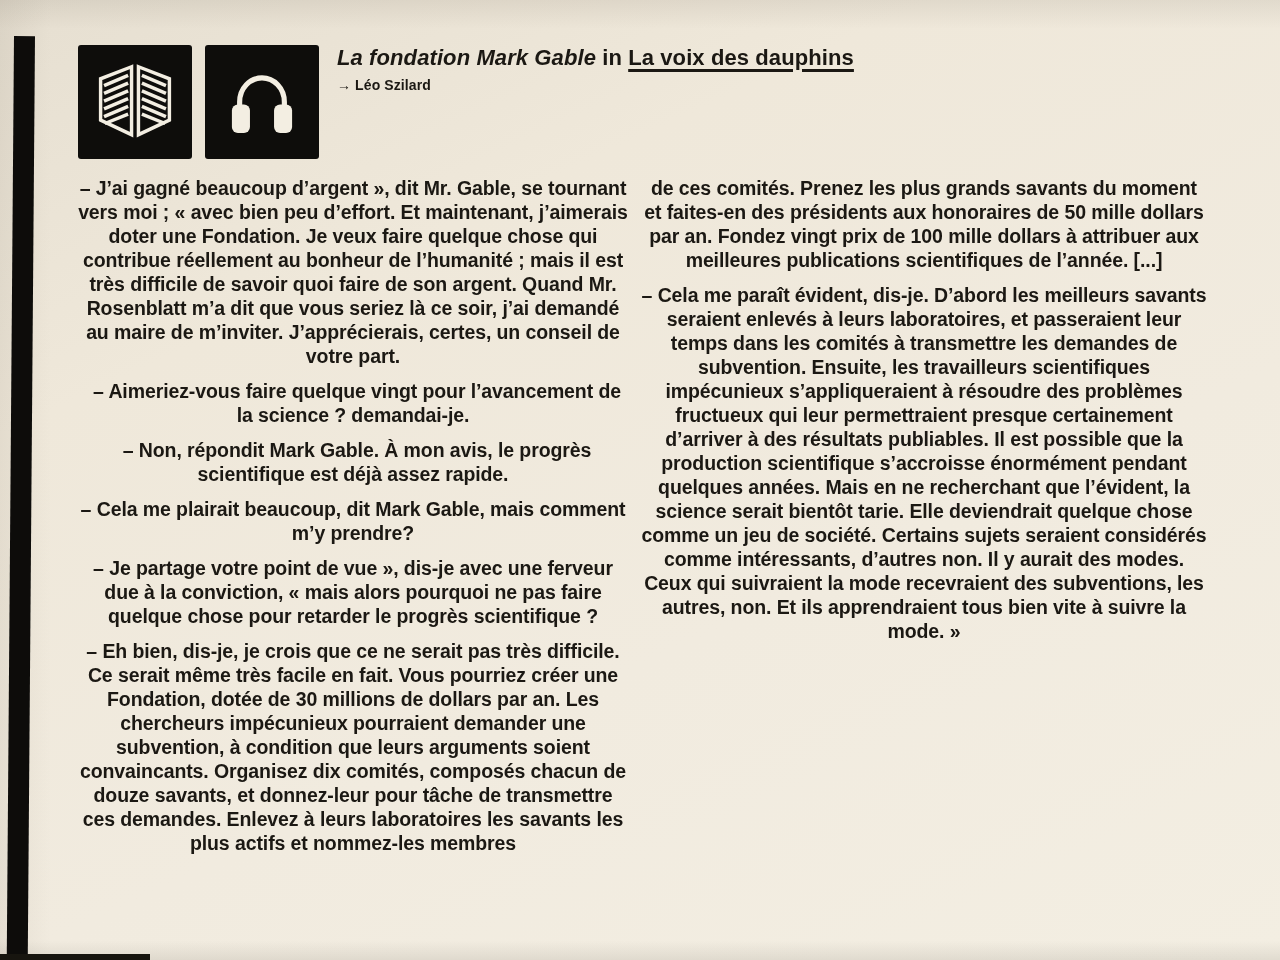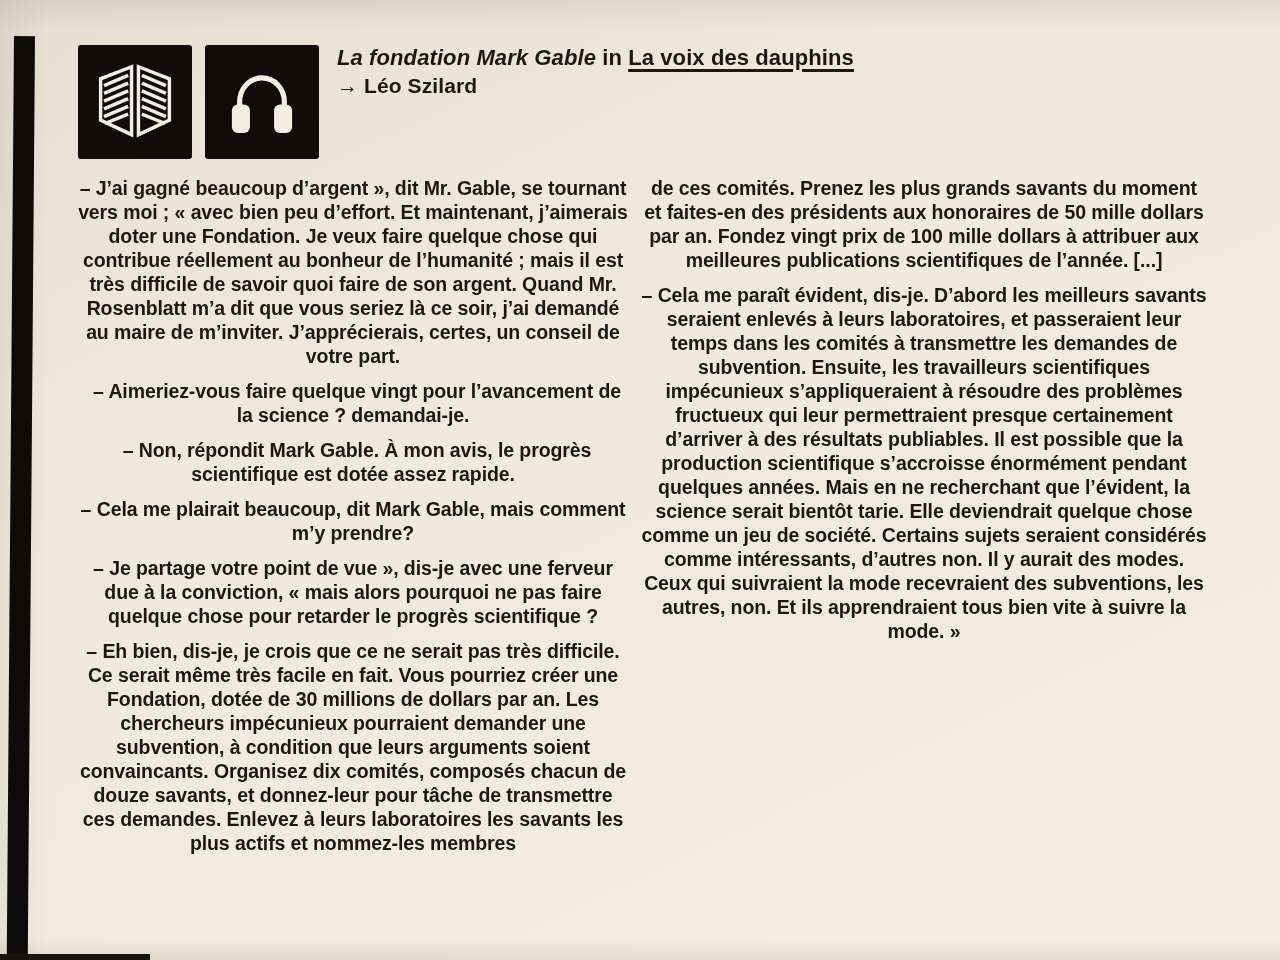--- a/index.html
+++ b/index.html
@@ -71,21 +71,21 @@
     letter-spacing: 0.1px;
     white-space: nowrap;
   }
   .title-italic { font-style: italic; }
   .title-underlined {
     text-decoration: underline;
     text-decoration-thickness: 2.5px;
     text-underline-offset: 4px;
   }
   .meta-line {
-    font-size: 21px;
+    font-size: 14px;
     font-weight: bold;
     letter-spacing: 0.1px;
     margin-top: 1px;
   }
   .col {
     position: absolute;
     top: 176px;
   }
   .col-left  { left: 78px;  width: 550px; }
   .col-right { left: 640px; width: 568px; }
@@ -140,21 +140,21 @@
 <div class="title-block">
   <div class="title-line">
     <span class="title-italic">La fondation Mark Gable</span><span> in </span><span class="title-underlined">La voix des dauphins</span>
   </div>
   <div class="meta-line">→ Léo Szilard</div>
 </div>
 
 <div class="col col-left">
   <p>– J’ai gagné beaucoup d’argent », dit Mr. Gable, se tournant vers moi ; « avec bien peu d’effort. Et maintenant, j’aimerais doter une Fondation. Je veux faire quelque chose qui contribue réellement au bonheur de l’humanité ; mais il est très difficile de savoir quoi faire de son argent. Quand Mr. Rosenblatt m’a dit que vous seriez là ce soir, j’ai demandé au maire de m’inviter. J’apprécierais, certes, un conseil de votre part.</p>
   <p class="indent">– Aimeriez-vous faire quelque vingt pour l’avancement de la science ? demandai-je.</p>
-  <p class="indent">– Non, répondit Mark Gable. À mon avis, le progrès scientifique est dotée assez rapide.</p>
+  <p class="indent">– Non, répondit Mark Gable. À mon avis, le progrès scientifique est déjà assez rapide.</p>
   <p>– Cela me plairait beaucoup, dit Mark Gable, mais comment m’y prendre?</p>
   <p>– Je partage votre point de vue », dis-je avec une ferveur due à la conviction, « mais alors pourquoi ne pas faire quelque chose pour retarder le progrès scientifique ?</p>
   <p>– Eh bien, dis-je, je crois que ce ne serait pas très difficile. Ce serait même très facile en fait. Vous pourriez créer une Fondation, dotée de 30 millions de dollars par an. Les chercheurs impécunieux pourraient demander une subvention, à condition que leurs arguments soient convaincants. Organisez dix comités, composés chacun de douze savants, et donnez-leur pour tâche de transmettre ces demandes. Enlevez à leurs laboratoires les savants les plus actifs et nommez-les membres</p>
 </div>
 
 <div class="col col-right">
   <p>de ces comités. Prenez les plus grands savants du moment et faites-en des présidents aux honoraires de 50 mille dollars par an. Fondez vingt prix de 100 mille dollars à attribuer aux meilleures publications scientifiques de l’année. [...]</p>
   <p>– Cela me paraît évident, dis-je. D’abord les meilleurs savants seraient enlevés à leurs laboratoires, et passeraient leur temps dans les comités à transmettre les demandes de subvention. Ensuite, les travailleurs scientifiques impécunieux s’appliqueraient à résoudre des problèmes fructueux qui leur permettraient presque certainement d’arriver à des résultats publiables. Il est possible que la production scientifique s’accroisse énormément pendant quelques années. Mais en ne recherchant que l’évident, la science serait bientôt tarie. Elle deviendrait quelque chose comme un jeu de société. Certains sujets seraient considérés comme intéressants, d’autres non. Il y aurait des modes. Ceux qui suivraient la mode recevraient des subventions, les autres, non. Et ils apprendraient tous bien vite à suivre la mode. »</p>
 </div>
 

